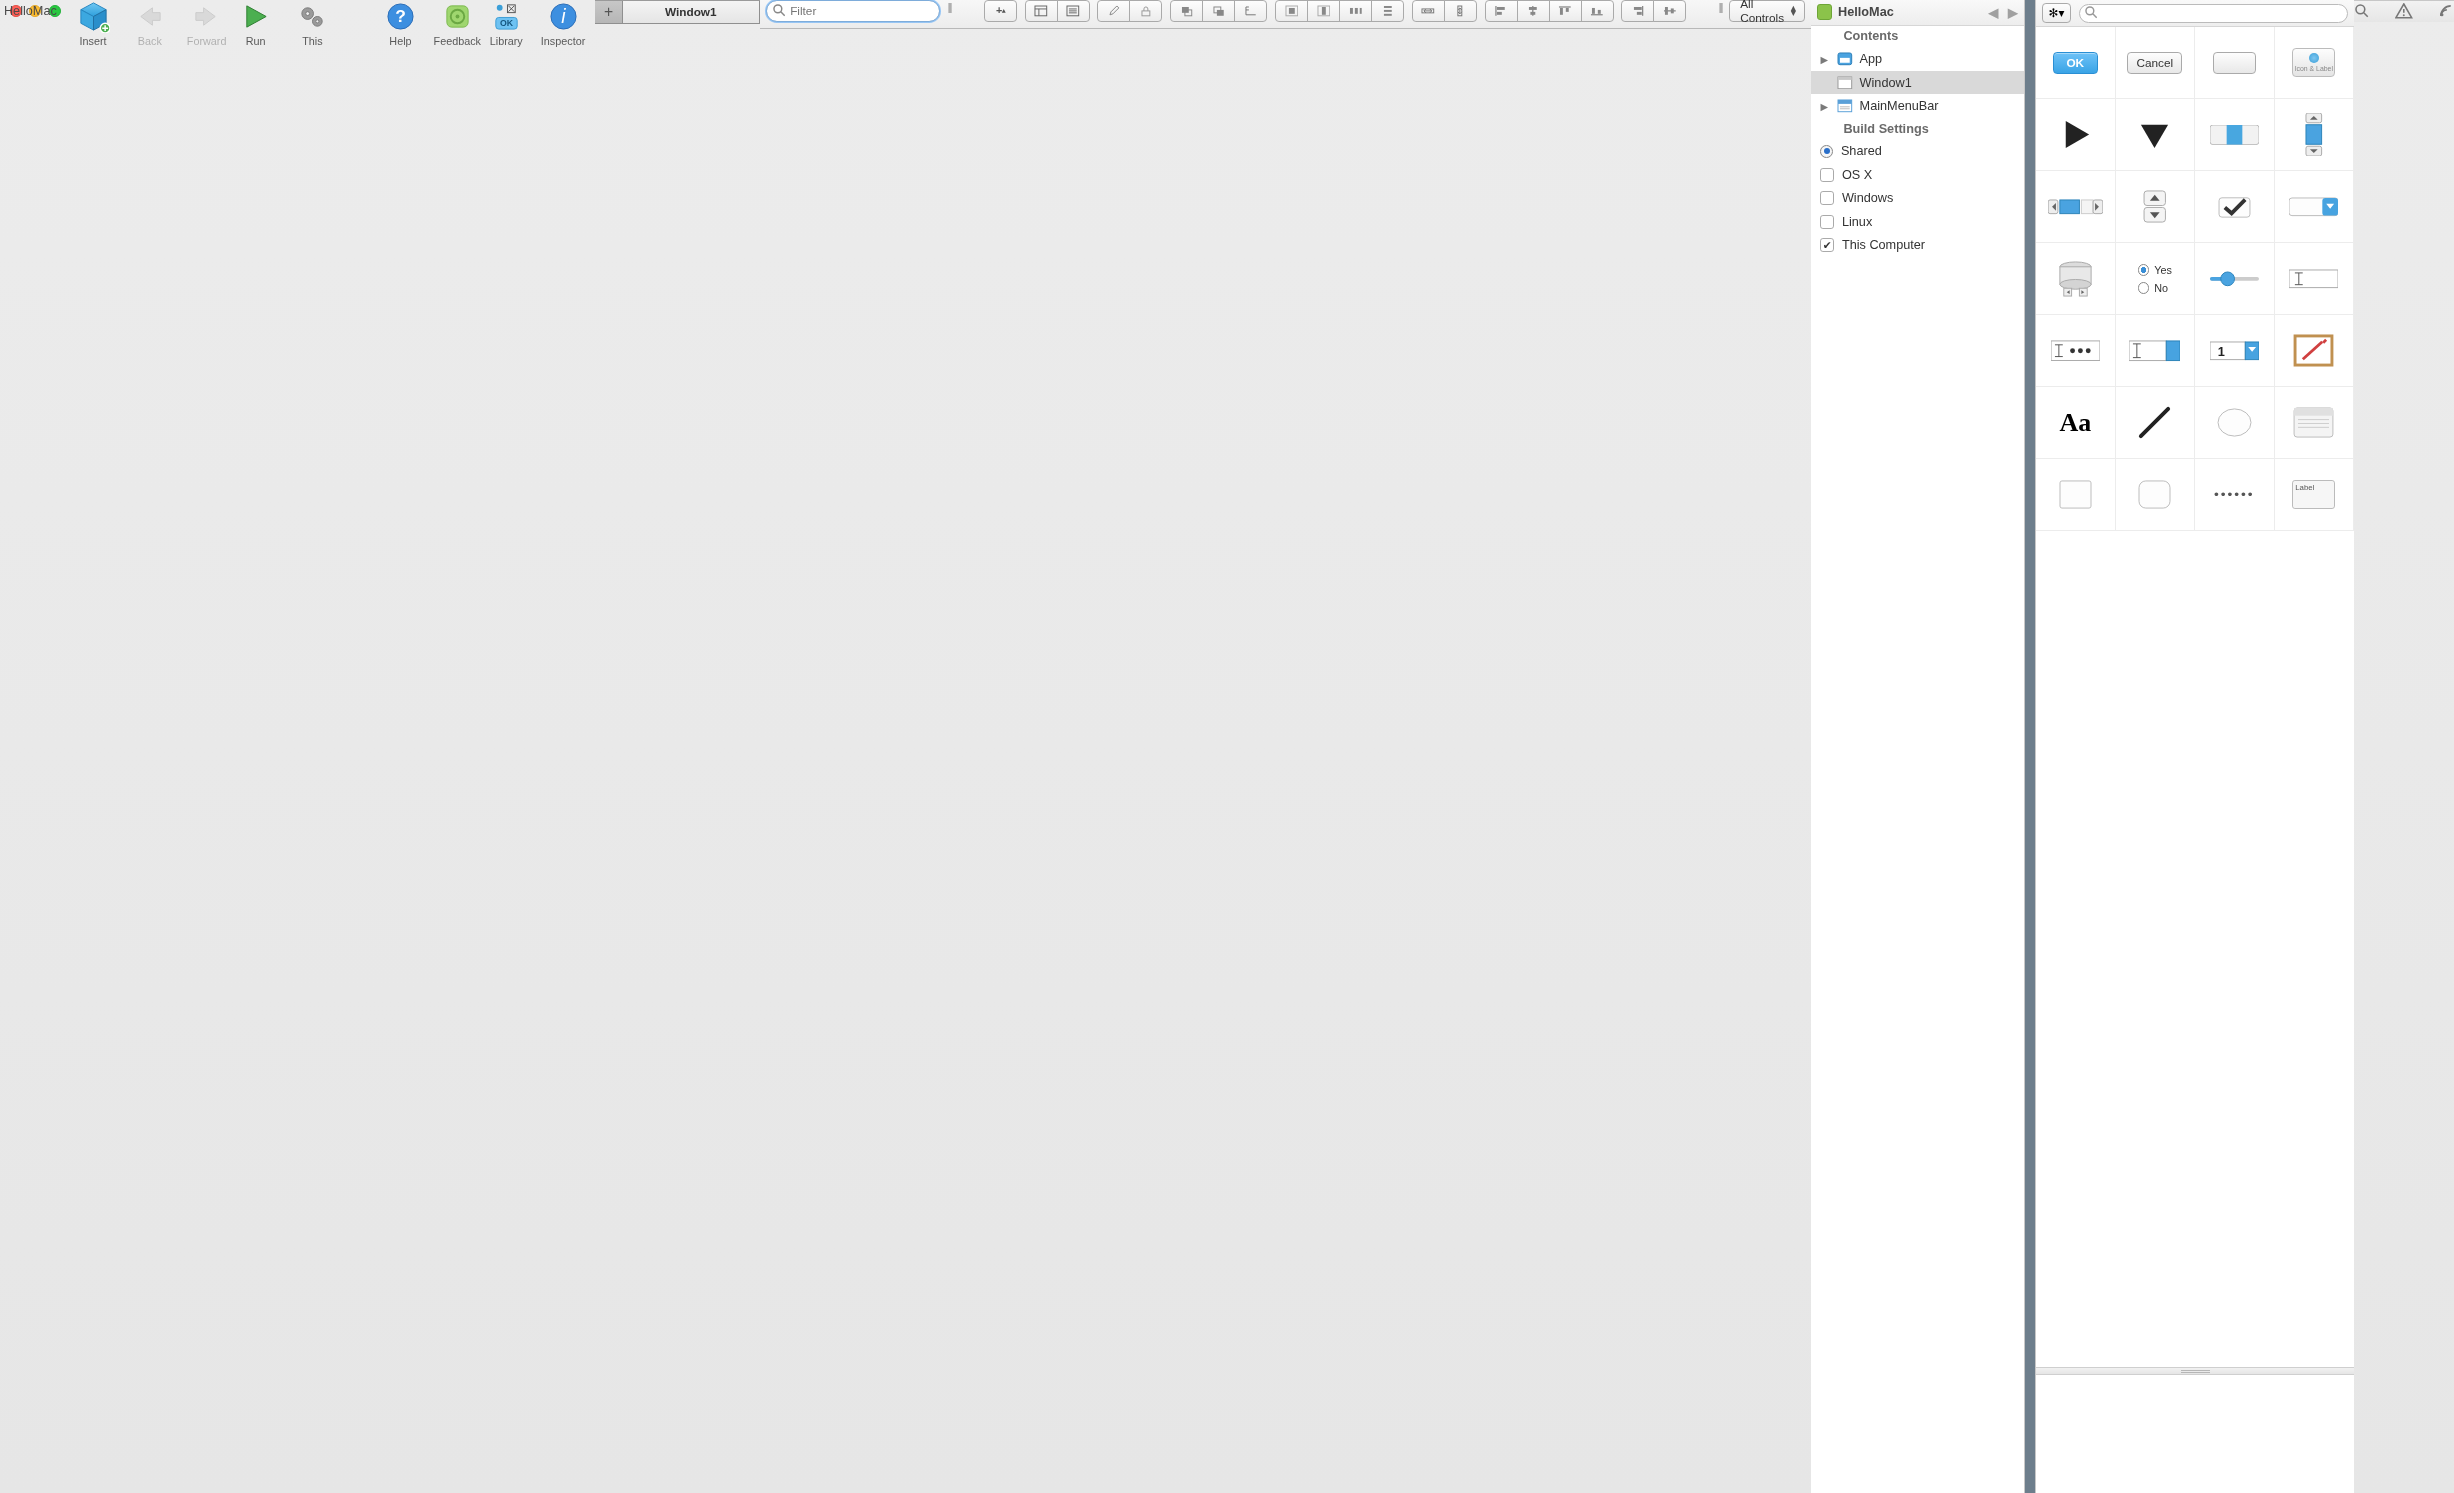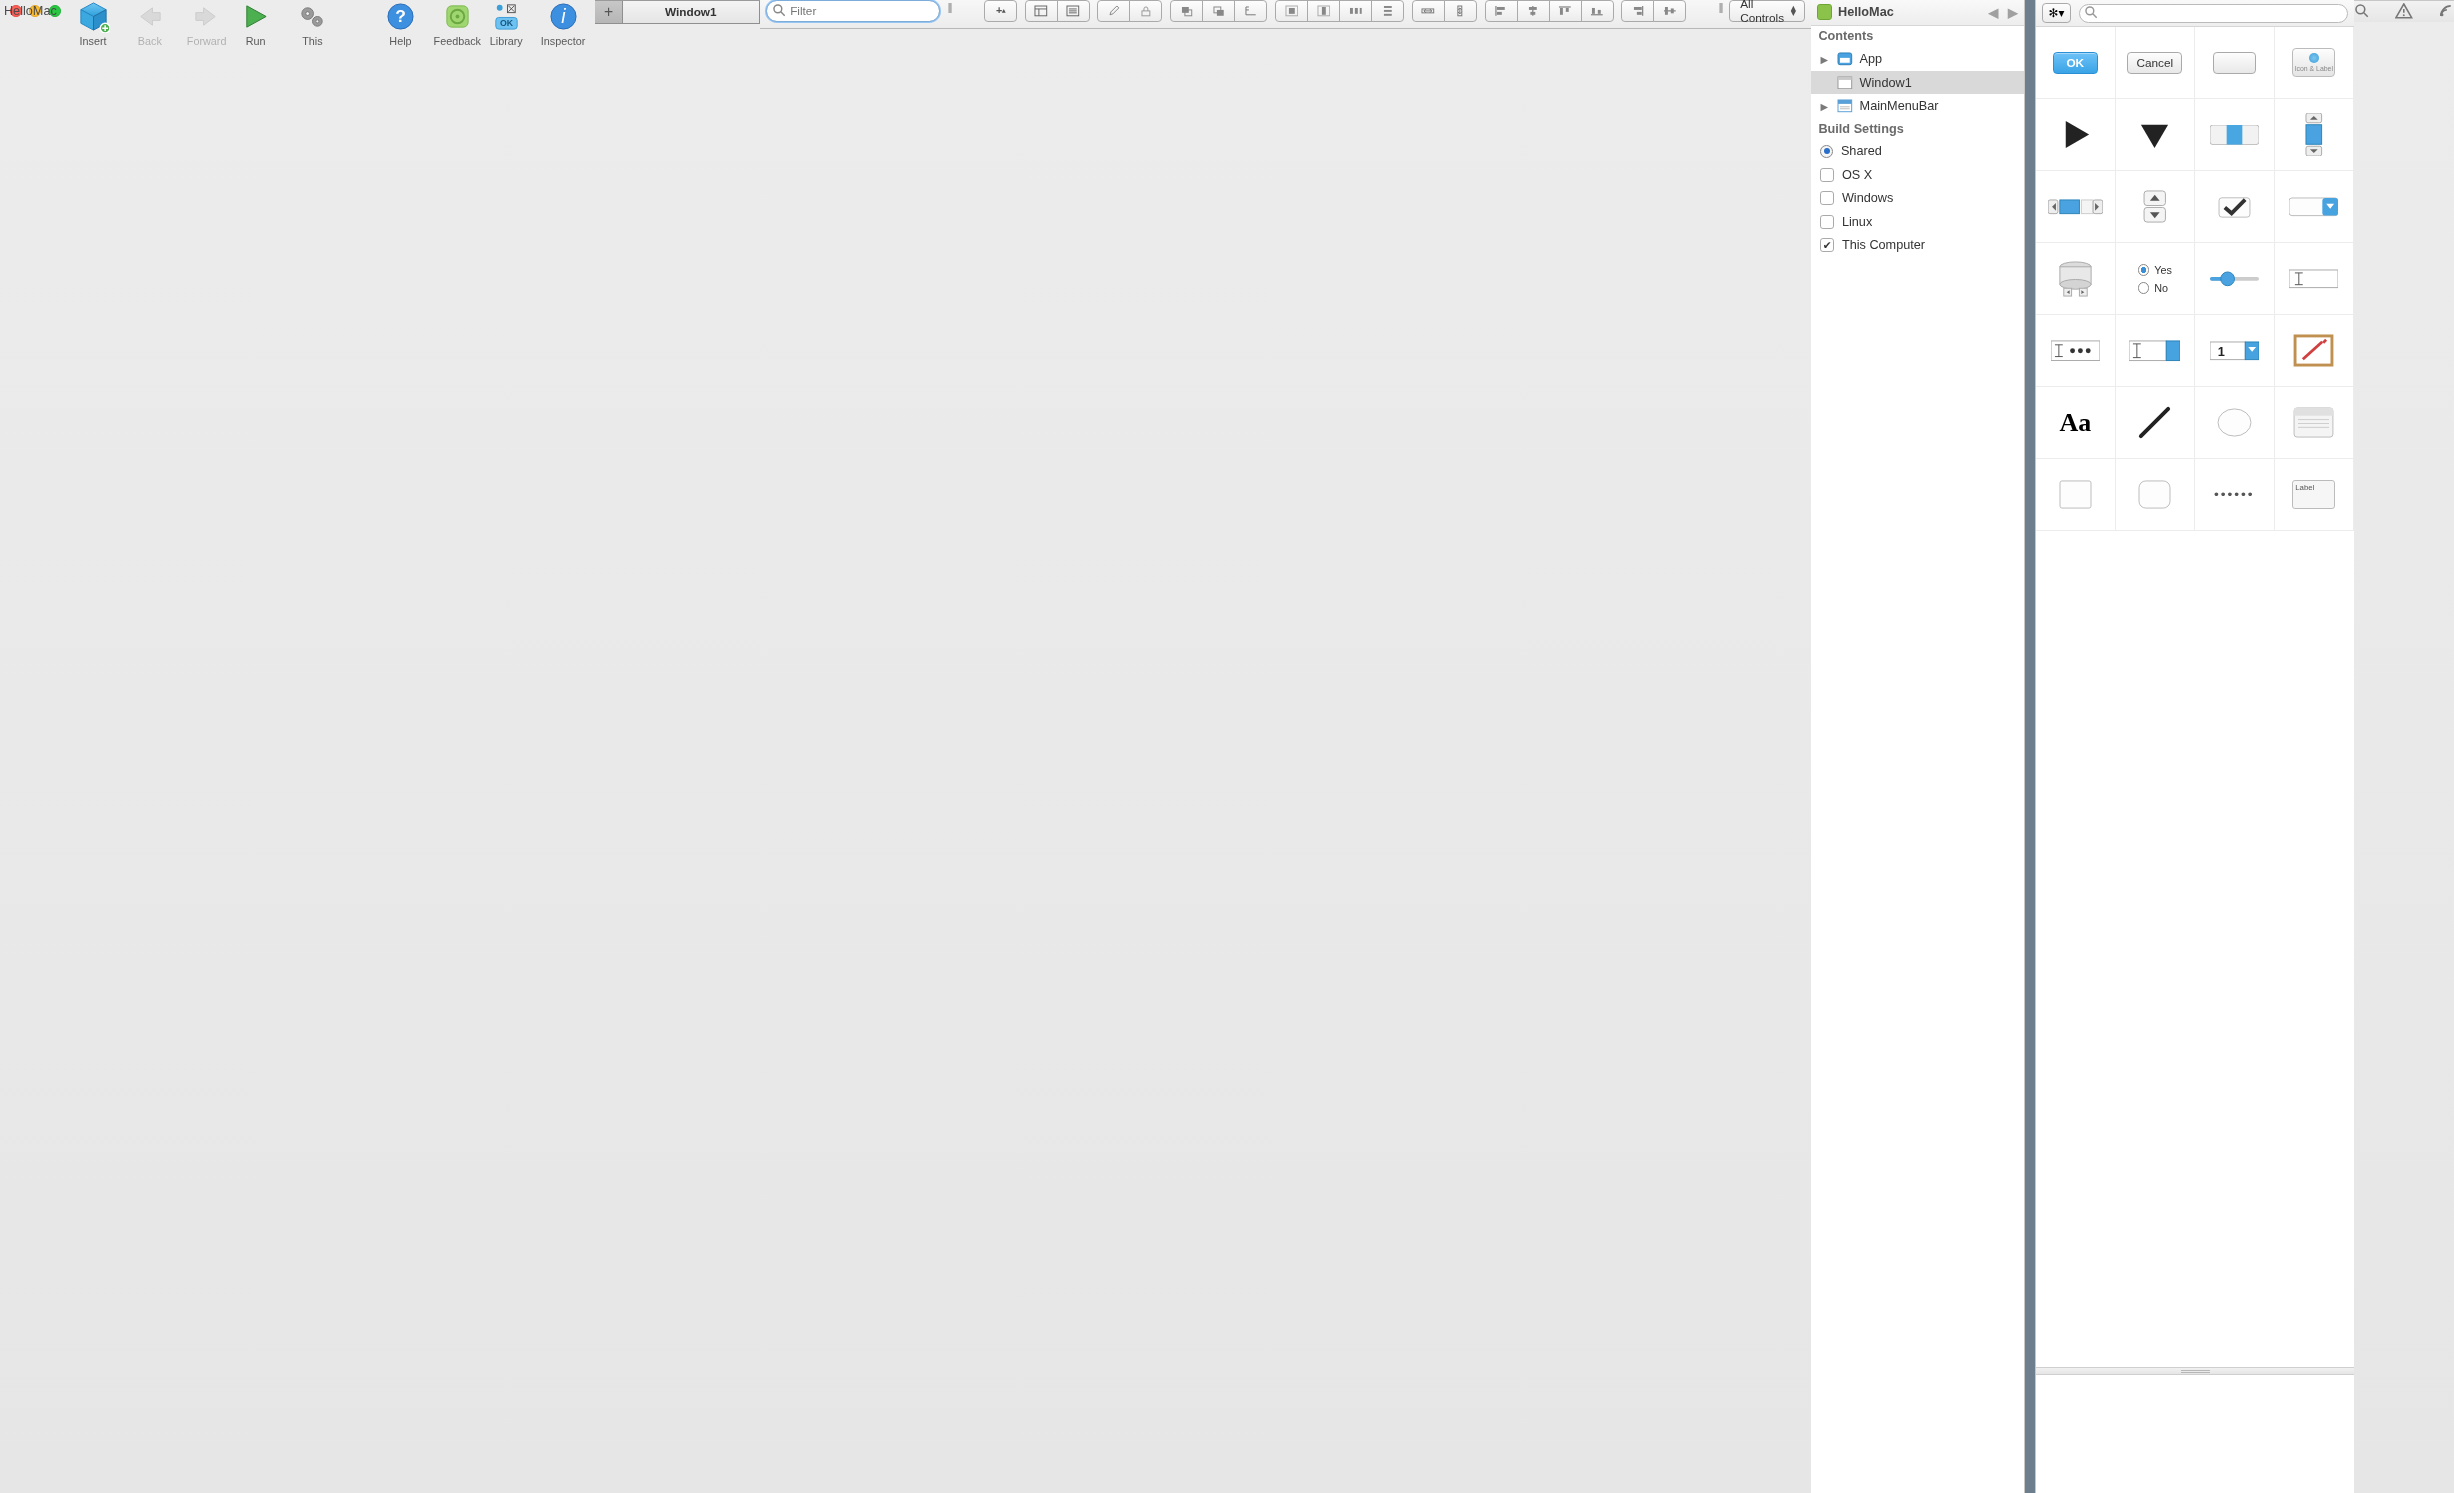--- a/index.html
+++ b/index.html
@@ -39,21 +39,21 @@
 .btncluster .sqbtn:not(:first-child):not(:last-child){ border-radius:0; }
 .popup { height:21.6px; background:linear-gradient(#fdfdfd,#ececec); border:1px solid #aaa; border-radius:3.9px; display:flex; align-items:center; padding:0 19.6px 0 9.8px; font-size:11.8px; color:#333; position:relative; cursor:pointer; flex:1; }
 .popup .chev { position:absolute; right:5.9px; font-size:8.8px; color:#555; line-height:4.9px; }
 
 .body { flex:1; display:flex; min-height:0; }
 
 .nav { width:214px; background:#fff; border-right:1px solid #c7c7c7; display:flex; flex-direction:column; }
 .navhead { height:25.5px; background:linear-gradient(#f9f9f9,#ededed); border-bottom:1px solid #d6d6d6; display:flex; align-items:center; padding:0 5.9px; font-size:12.7px; font-weight:600; color:#464646; }
 .navhead .gi { width:15.7px; height:15.7px; background:#8bc34a; border-radius:2.9px; margin-right:5.9px; border:1px solid #6ea537; }
 .navhead .navarrows { margin-left:auto; display:flex; gap:9.8px; color:#a0a0a0; }
-.section { padding:3.9px 7.8px; font-size:12.7px; font-weight:700; color:#6a6a6a; }
+.section { padding:3.9px 7.8px; font-size:12.7px; font-weight:700; color:#6a6a6a;margin-left:25px; }
 .row { display:flex; align-items:center; height:23.5px; padding:0 5.9px 0 9.8px; font-size:12.7px; color:#333; cursor:pointer; }
 .row .disc { margin-right:5.9px; color:#7a7a7a; width:9.8px; font-size:9.8px; }
 .row .ricon { width:17.6px; height:15.7px; margin-right:5.9px; display:flex; align-items:center; justify-content:center; }
 .row.sel { background:#d9d9d9; }
 .row .chk { width:13.7px; height:13.7px; margin-right:7.8px; border:1px solid #aaa; border-radius:2.9px; background:#fff; display:flex; align-items:center; justify-content:center; font-size:10.8px; }
 .row .rad { width:12.7px; height:12.7px; margin-right:7.8px; border:1px solid #888; border-radius:50%; background:radial-gradient(#fff,#eee); display:flex; align-items:center; justify-content:center; }
 .row .rad.on::after { content:""; width:5.9px; height:5.9px; border-radius:50%; background:#2a6fc9; }
 
 .canvas-area { flex:1; position:relative; background:#6d7e8c; overflow:hidden; }
 .canvas-content { position:absolute; inset:0; }

